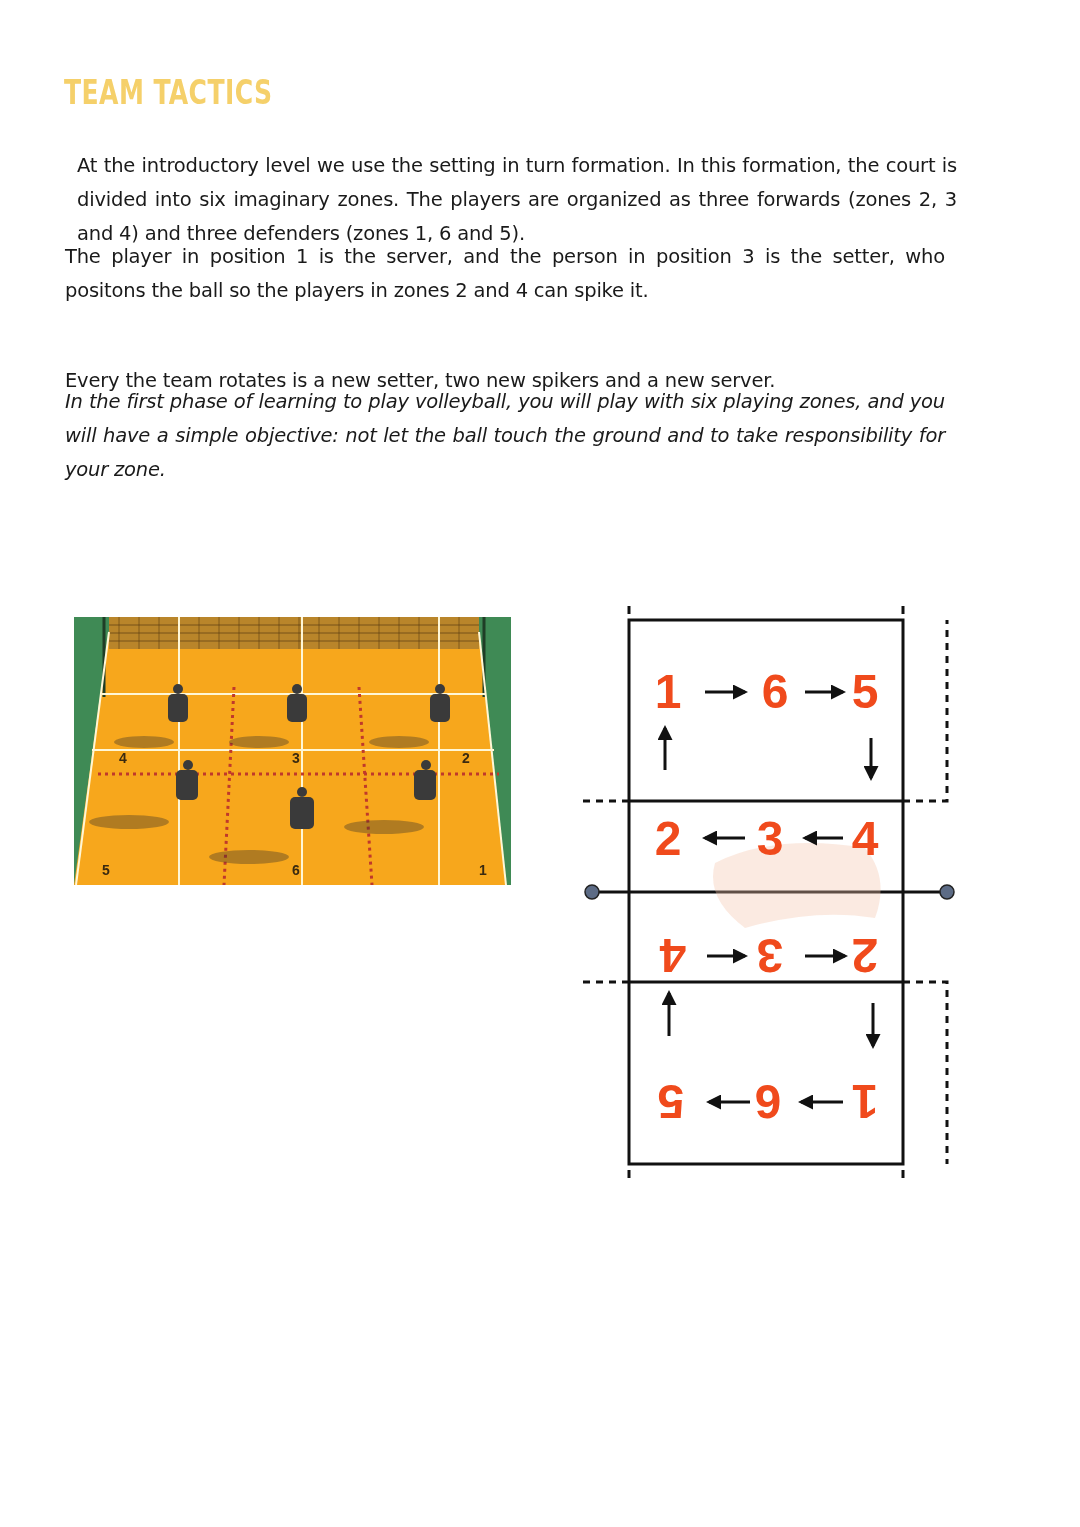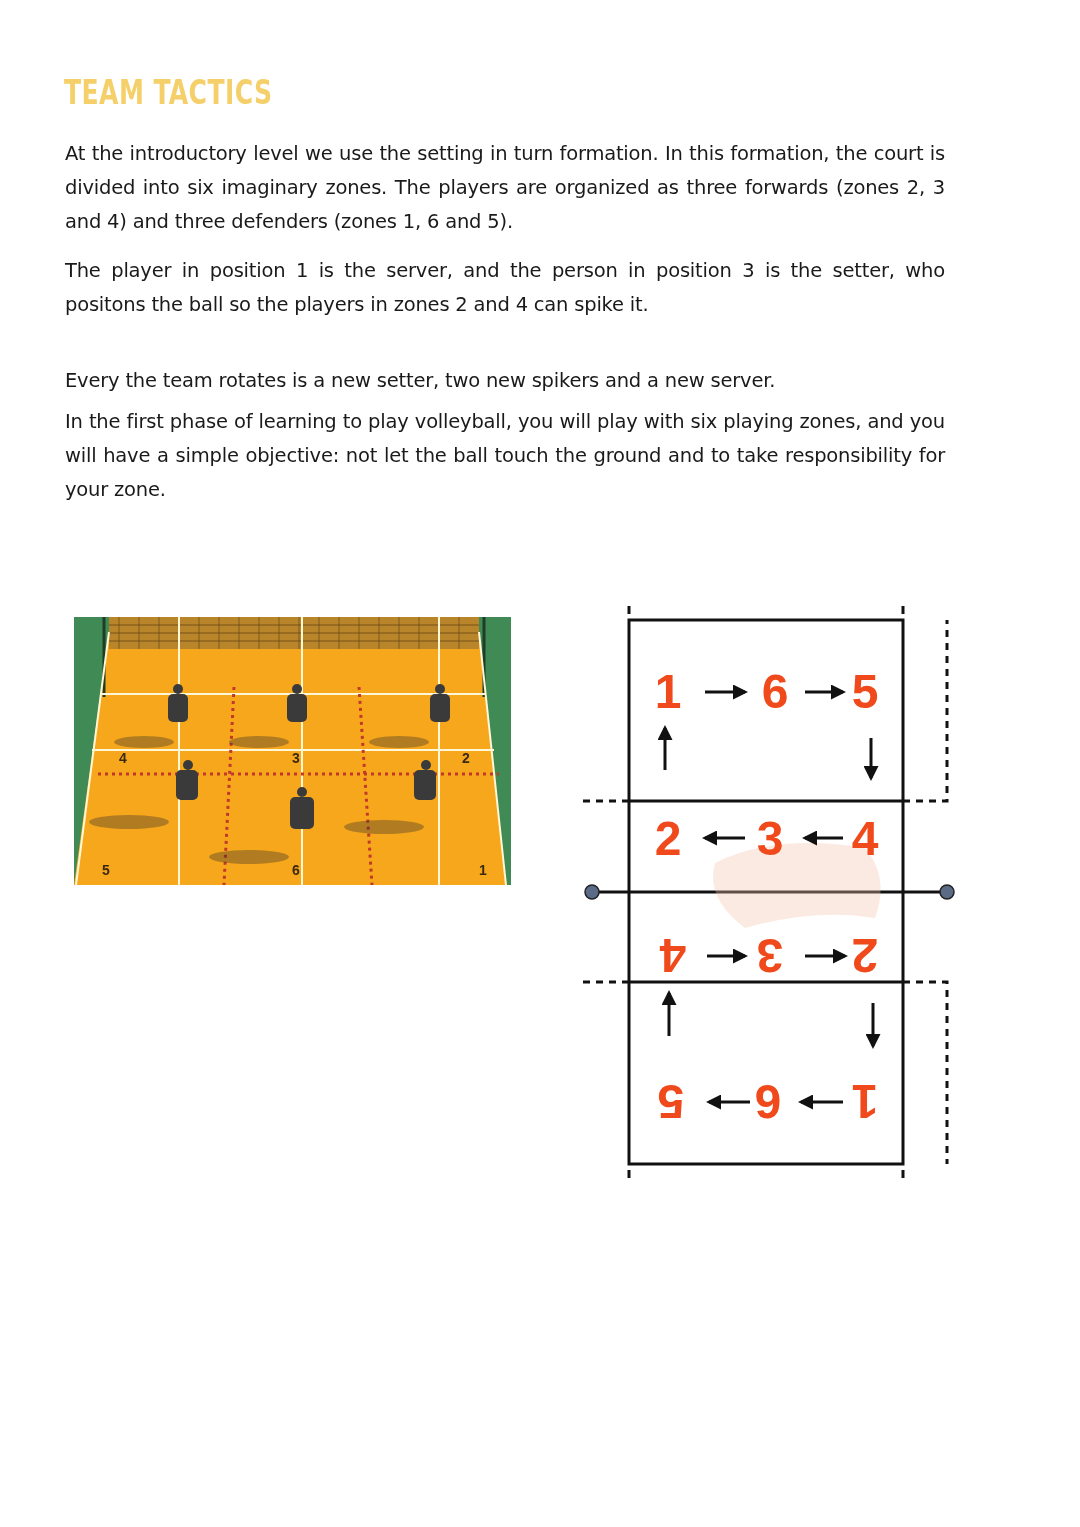--- a/index.html
+++ b/index.html
@@ -3,34 +3,34 @@
 <meta charset="utf-8">
 <style>
   html, body { margin: 0; padding: 0; background: #ffffff; }
   body { width: 1080px; height: 1527px; position: relative; overflow: hidden;
          font-family: "DejaVu Sans", sans-serif; color: #1a1a1a; }
   .title { position: absolute; left: 64px; top: 72px; font-family: "DejaVu Sans Condensed", "DejaVu Sans", sans-serif;
            font-size: 34px; font-weight: bold; color: #f5d06a; letter-spacing: 0.5px; transform: scaleX(0.82); transform-origin: left; }
   .para { position: absolute; left: 65px; width: 880px; font-size: 19.5px; line-height: 34px;
           text-align: justify; text-align-last: left; letter-spacing: -0.2px; }
   .p1 { top: 137px; }
-  .p2 { top: 254px; }
+  .p2 { top: 240px; }
   .p3 { top: 364px; }
-  .p4 { top: 405px; }
+  .p4 { top: 385px; font-style: italic; }
 
   .court-photo { position: absolute; left: 74px; top: 617px; width: 437px; height: 268px; overflow: hidden; }
   .rot-diagram { position: absolute; left: 575px; top: 598px; width: 390px; height: 612px; }
   svg text { font-family: "Liberation Sans", sans-serif; }
 </style>
 </head>
 <body>
 
 <div class="title">TEAM TACTICS</div>
 
-<p class="para p1" style="margin:0">At the introductory level we use the setting in turn formation. In this formation, the court is divided into six imaginary zones. The players are organized as three forwards (zones 2, 3 and 4) and three defenders (zones 1, 6 and 5).</p>
+<p class="para p1" style="margin:12px">At the introductory level we use the setting in turn formation. In this formation, the court is divided into six imaginary zones. The players are organized as three forwards (zones 2, 3 and 4) and three defenders (zones 1, 6 and 5).</p>
 <p class="para p2" style="margin:0">The player in position 1 is the server, and the person in position 3 is the setter, who positons the ball so the players in zones 2 and 4 can spike it.</p>
 <p class="para p3" style="margin:0">Every the team rotates is a new setter, two new spikers and a new server.</p>
 <p class="para p4" style="margin:0">In the first phase of learning to play volleyball, you will play with six playing zones, and you will have a simple objective: not let the ball touch the ground and to take responsibility for your zone.</p>
 
 <div class="court-photo">
   <svg width="437" height="268" viewBox="0 0 437 268">
     <rect x="0" y="0" width="437" height="268" fill="#3f8a55"></rect>
     <polygon points="35,15 405,15 432,268 0,268" fill="#f7a71c"></polygon>
 
     <rect x="35" y="0" width="370" height="32" fill="#b9852a"></rect>

